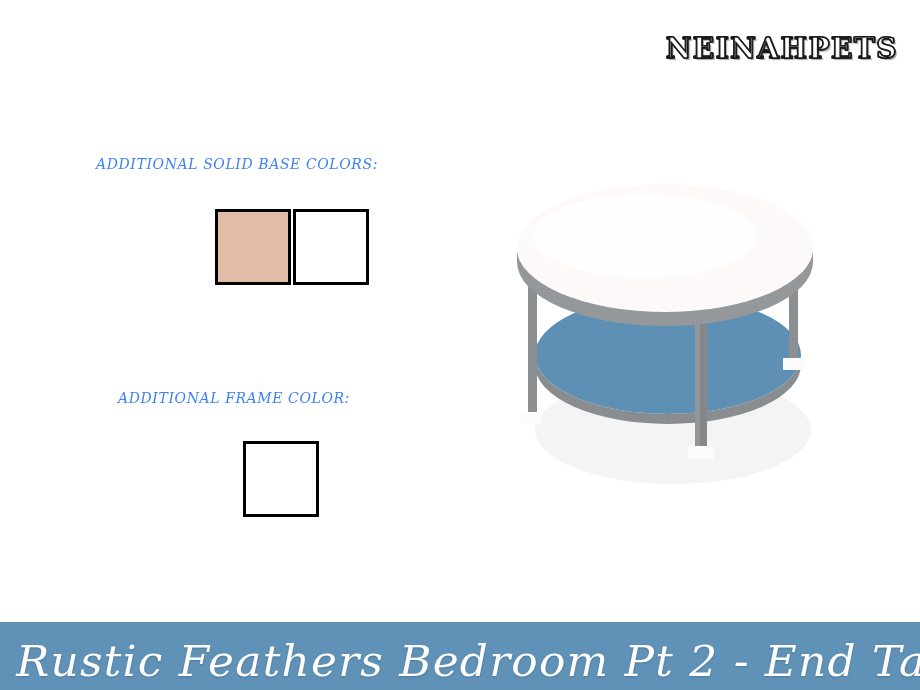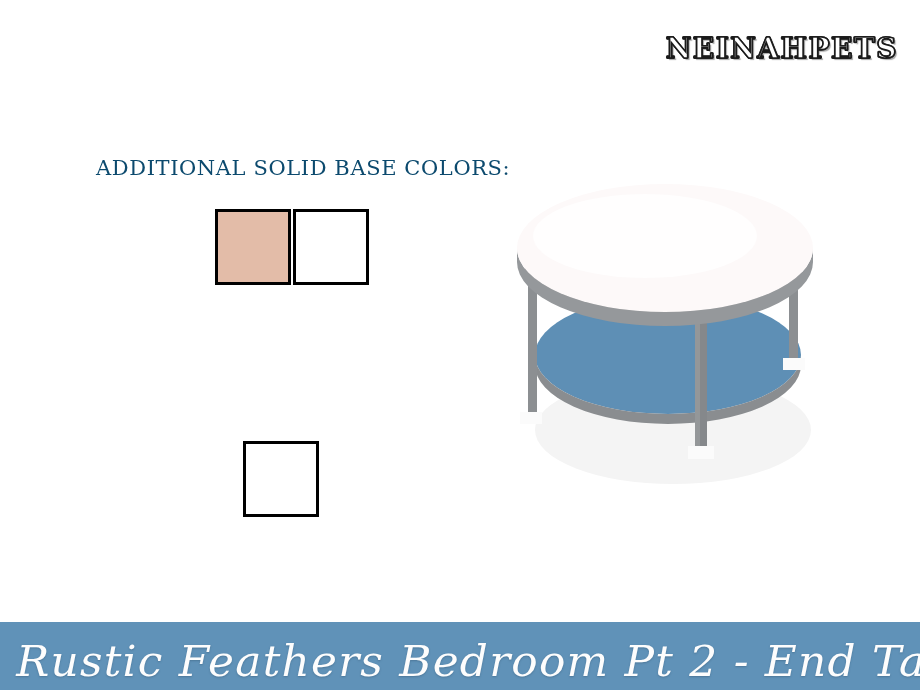--- a/index.html
+++ b/index.html
@@ -37,25 +37,26 @@
        0 -1px 0 #2b2b2b,
        2px 2px 1px rgba(90,90,90,0.55);
     white-space: nowrap;
     line-height: 1.2;
   }
 
   
   .section-heading {
     position: absolute;
     font-family: "DejaVu Serif", serif;
-    font-size: 21px;
+    font-size: 14px;
     font-weight: 400;
     letter-spacing: 0.6px;
-    color: #0c4a6e;
+    color: #3b82f6;
     white-space: nowrap;
+    font-style: italic;
   }
   #heading-base  { left: 96px;  top: 128px; }
   #heading-frame { left: 118px; top: 362px; }
 
   
   .swatch-row {
     position: absolute;
     display: flex;
     flex-direction: row;
   }
@@ -120,20 +121,21 @@
 
   <div class="brand-logo">NEINAHPETS</div>
 
   <div class="section-heading" id="heading-base">ADDITIONAL SOLID BASE COLORS:</div>
 
   <div class="swatch-row" id="base-swatches">
     <div class="swatch" style="background: rgb(227, 188, 168);"></div>
     <div class="swatch" style="background: rgb(255, 255, 255);"></div>
   </div>
 
+  <div class="section-heading" id="heading-frame">ADDITIONAL FRAME COLOR:</div>
 
   <div class="swatch-row" id="frame-swatches">
     <div class="swatch" style="background: rgb(255, 255, 255);"></div>
   </div>
 
   <div id="table-render">
     <svg viewBox="0 0 340 310" xmlns="http://www.w3.org/2000/svg">
 
       <ellipse cx="178" cy="252" rx="138" ry="54" fill="#f4f4f4"></ellipse>
 

